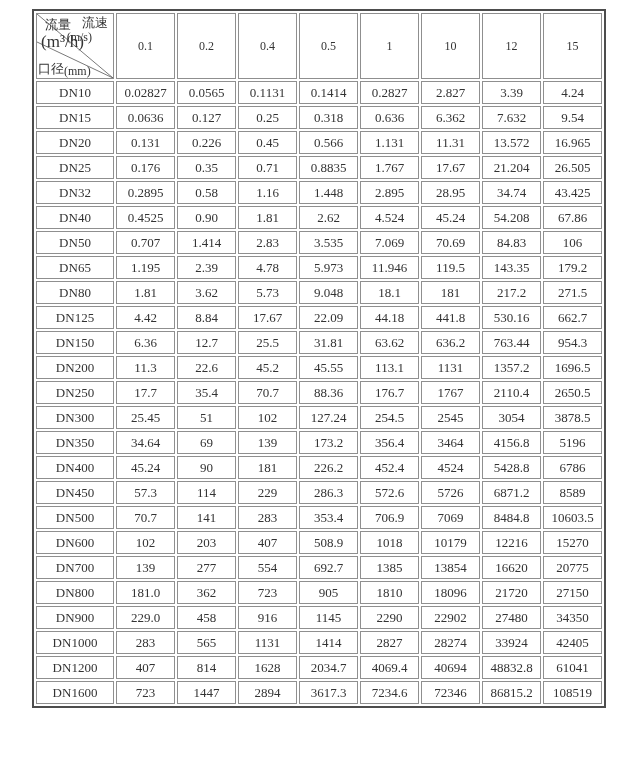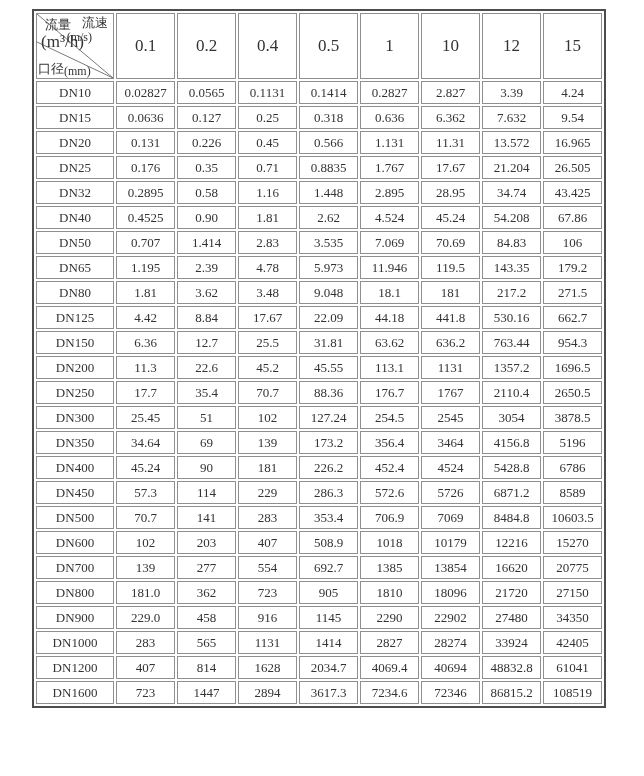--- a/index.html
+++ b/index.html
@@ -5,21 +5,21 @@
   html,body{margin:0;padding:0;background:#ffffff;}
   .page{position:relative;width:644px;height:776px;background:#ffffff;overflow:hidden;
         font-family:"Liberation Serif","DejaVu Serif",serif;color:#333;}
   table.flow{position:absolute;left:32px;top:9px;border-collapse:separate;border-spacing:2px;
         border:2px solid #4d4d4d;background:#ffffff;table-layout:fixed;}
   col.dncol{width:78px;}
   col.vcol{width:59px;}
   th,td{border:1px solid #8f8f8f;background:#ffffff;text-align:center;vertical-align:middle;
         font-weight:normal;font-size:13px;color:#333;padding:0;overflow:hidden;white-space:nowrap;}
   td{height:21px;}
-  th.vhead{height:64px;font-size:17px;}
+  th.vhead{height:64px;font-size:12px;}
   th.corner{position:relative;height:64px;padding:0;}
   th.corner svg{position:absolute;left:0;top:0;width:100%;height:100%;display:block;}
   .c-lab{position:absolute;font-size:13px;line-height:1;white-space:nowrap;}
   .c-flow{left:8px;top:4px;}
   .c-flow-unit{left:4px;top:19px;font-size:17px;}
   .c-vel{right:5px;top:2px;}
   .c-vel-unit{right:21px;top:17px;font-size:12px;}
   .c-dia{left:1px;bottom:3px;}
   .c-dia .dia-unit{font-size:12px;position:relative;top:2px;}
 </style>
@@ -150,21 +150,21 @@
           <td>5.973</td>
           <td>11.946</td>
           <td>119.5</td>
           <td>143.35</td>
           <td>179.2</td>
         </tr>
         <tr>
           <td>DN80</td>
           <td>1.81</td>
           <td>3.62</td>
-          <td>3.48</td>
+          <td>5.73</td>
           <td>9.048</td>
           <td>18.1</td>
           <td>181</td>
           <td>217.2</td>
           <td>271.5</td>
         </tr>
         <tr>
           <td>DN125</td>
           <td>4.42</td>
           <td>8.84</td>

